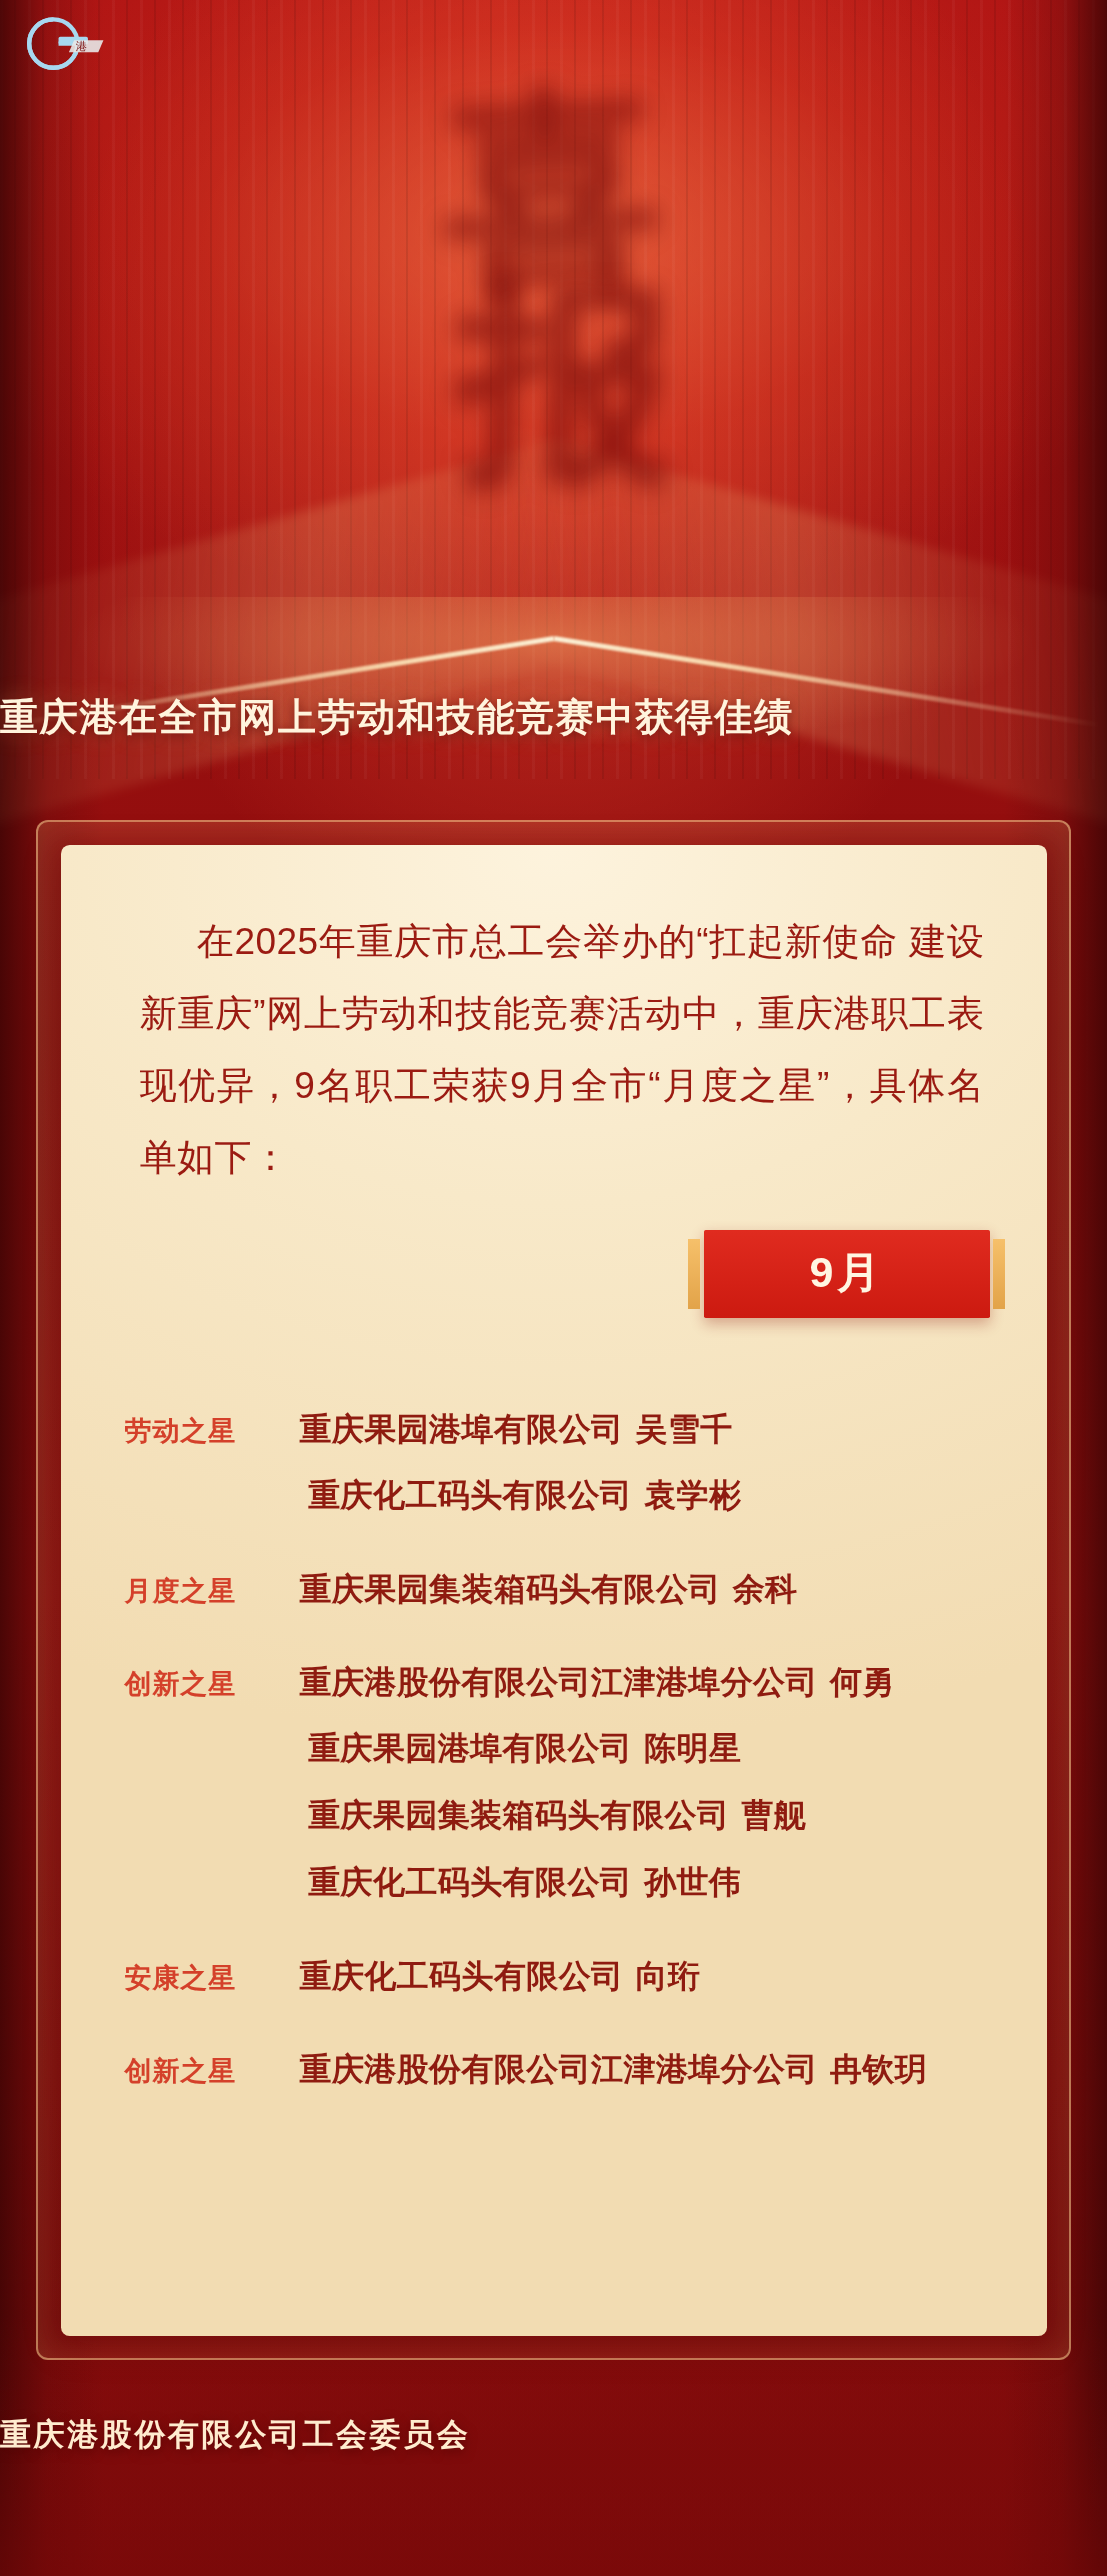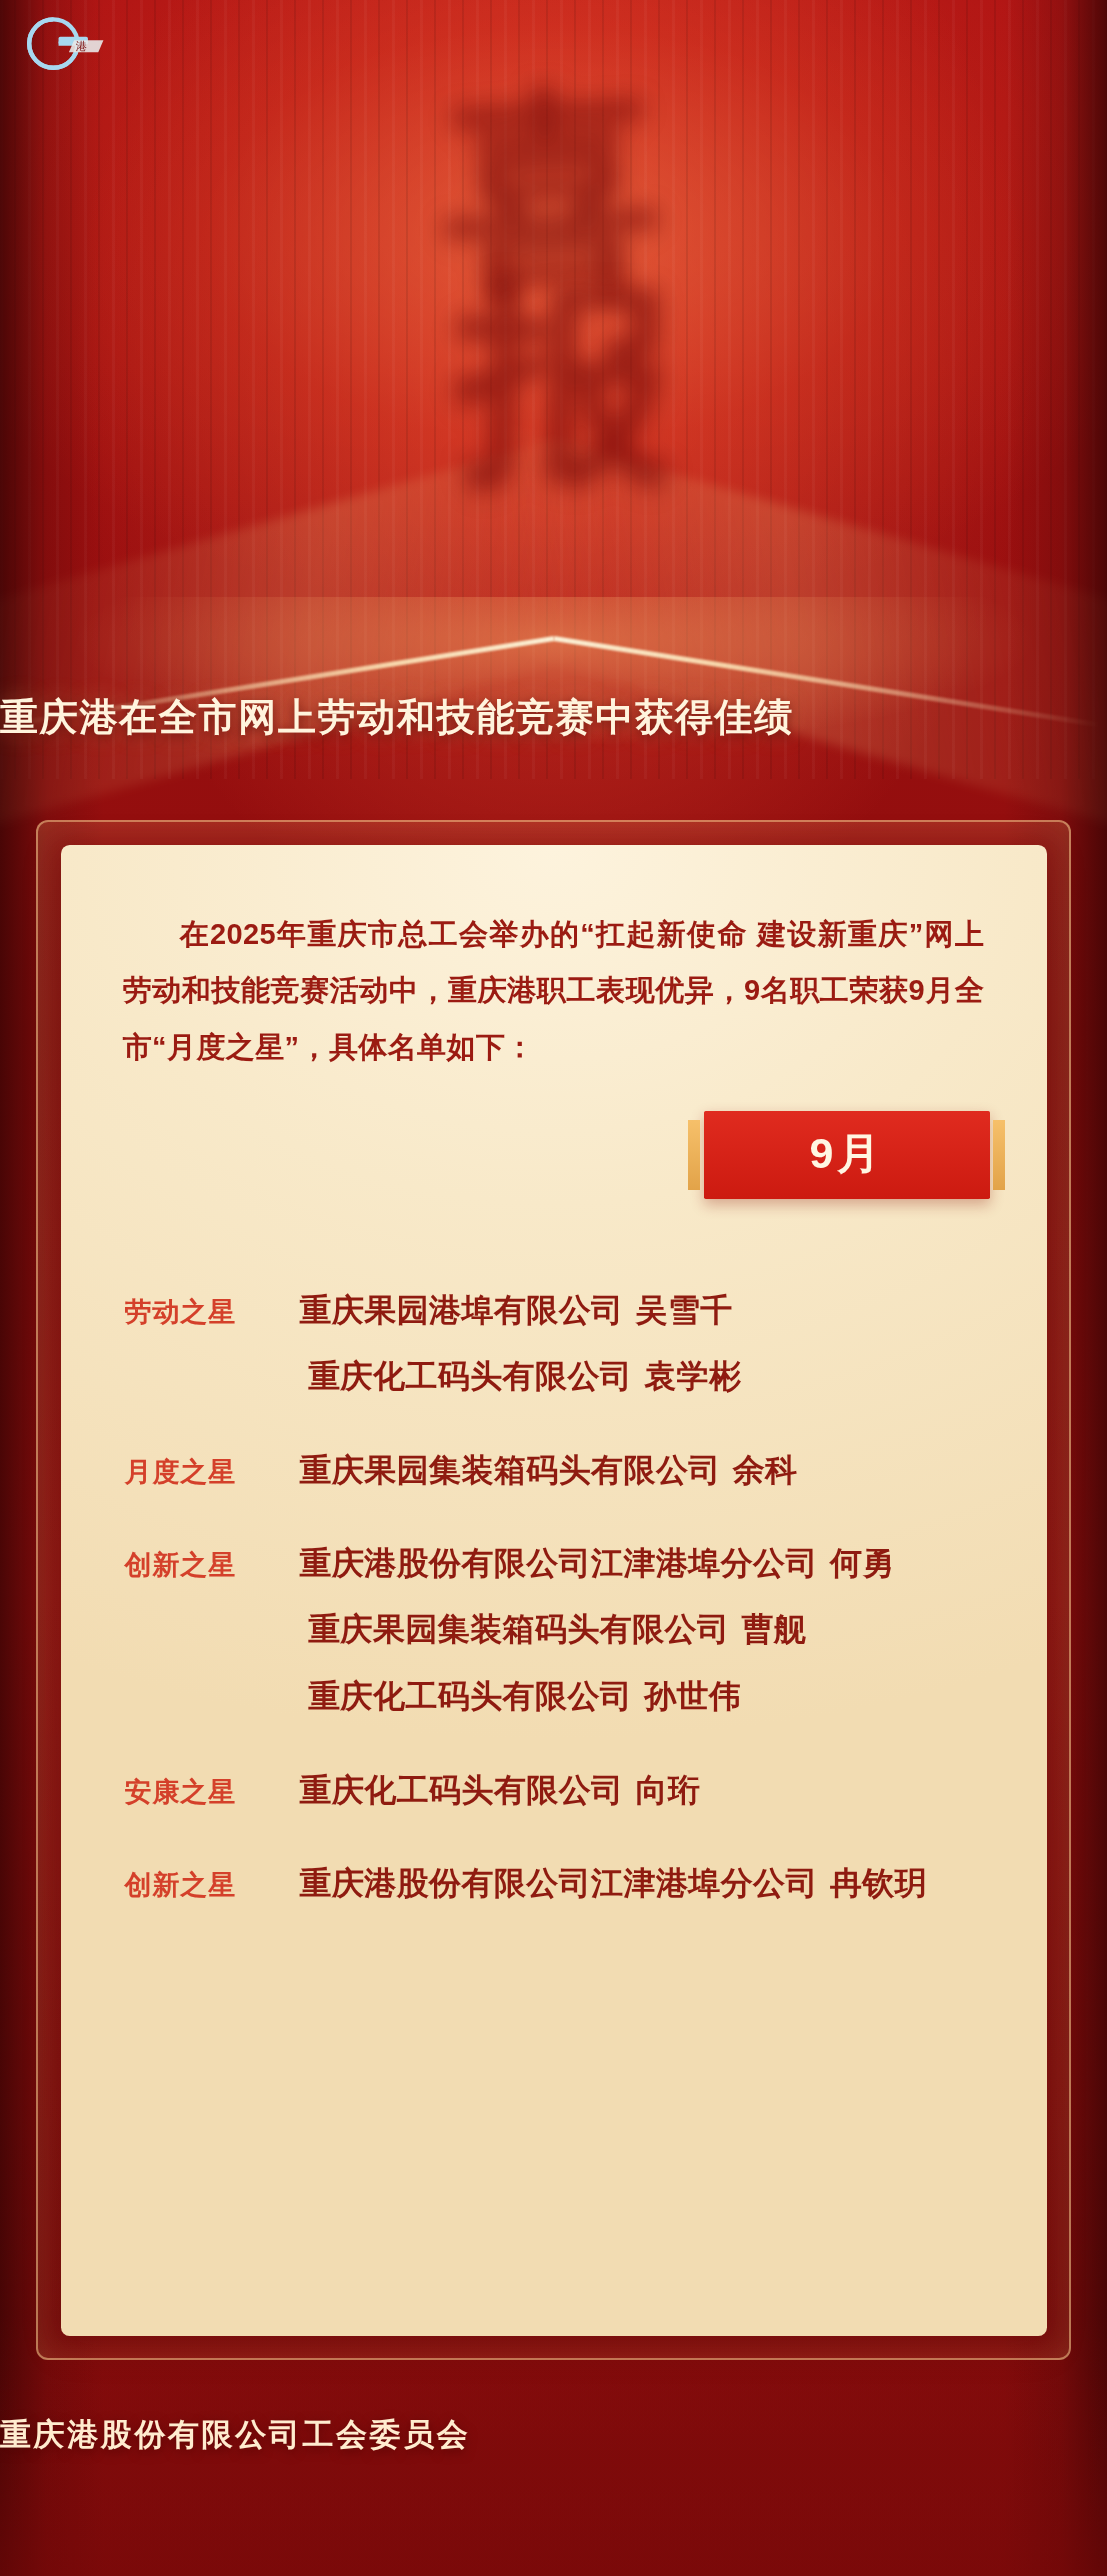--- a/index.html
+++ b/index.html
@@ -166,29 +166,30 @@
     background:
       radial-gradient(ellipse 120% 60% at 50% 0%, #fdf3dd 0%, #f8e9c9 40%, #f2dcb2 100%),
       linear-gradient(180deg, #fdf4e0 0%, #f6e6c4 60%, #eed9ae 100%);
     box-shadow: 0 8.7px 35px rgba(80,6,6,0.35);
     overflow: hidden;
     padding: 61px 57px 47px 57px;
   }
 
   
   .intro {
-    font-size: 29px;
-    font-weight: 700;
+    font-size: 37px;
+    font-weight: 400;
     line-height: 1.95;
     color: #9b1b12;
     text-align: justify;
     text-justify: inter-ideograph;
     text-indent: 57px;
     letter-spacing: 0.4px;
     padding: 0 5.2px;
+    margin-left: 17px;
   }
 
   
   .month-wrap {
     margin-top: 36px;
     display: flex;
     justify-content: flex-end;
   }
   .month-badge {
     position: relative;
@@ -332,20 +333,26 @@
           </div>
         </div>
 
         <div class="award-row">
           <div class="award-cat">创新之星</div>
           <div class="award-name">
             <span>重庆港股份有限公司江津港埠分公司</span><span class="person">何勇</span>
           </div>
         </div>
 
+        <div class="award-row indent">
+          <div class="award-cat empty"></div>
+          <div class="award-name">
+            <span>重庆果园港埠有限公司</span><span class="person">陈明星</span>
+          </div>
+        </div>
 
         <div class="award-row indent">
           <div class="award-cat empty"></div>
           <div class="award-name">
             <span>重庆果园集装箱码头有限公司</span><span class="person">曹舰</span>
           </div>
         </div>
 
         <div class="award-row indent">
           <div class="award-cat empty"></div>

